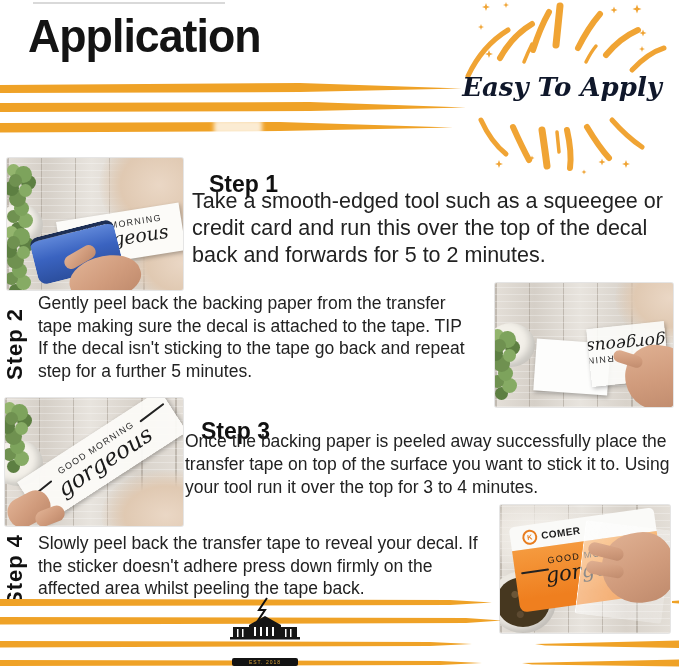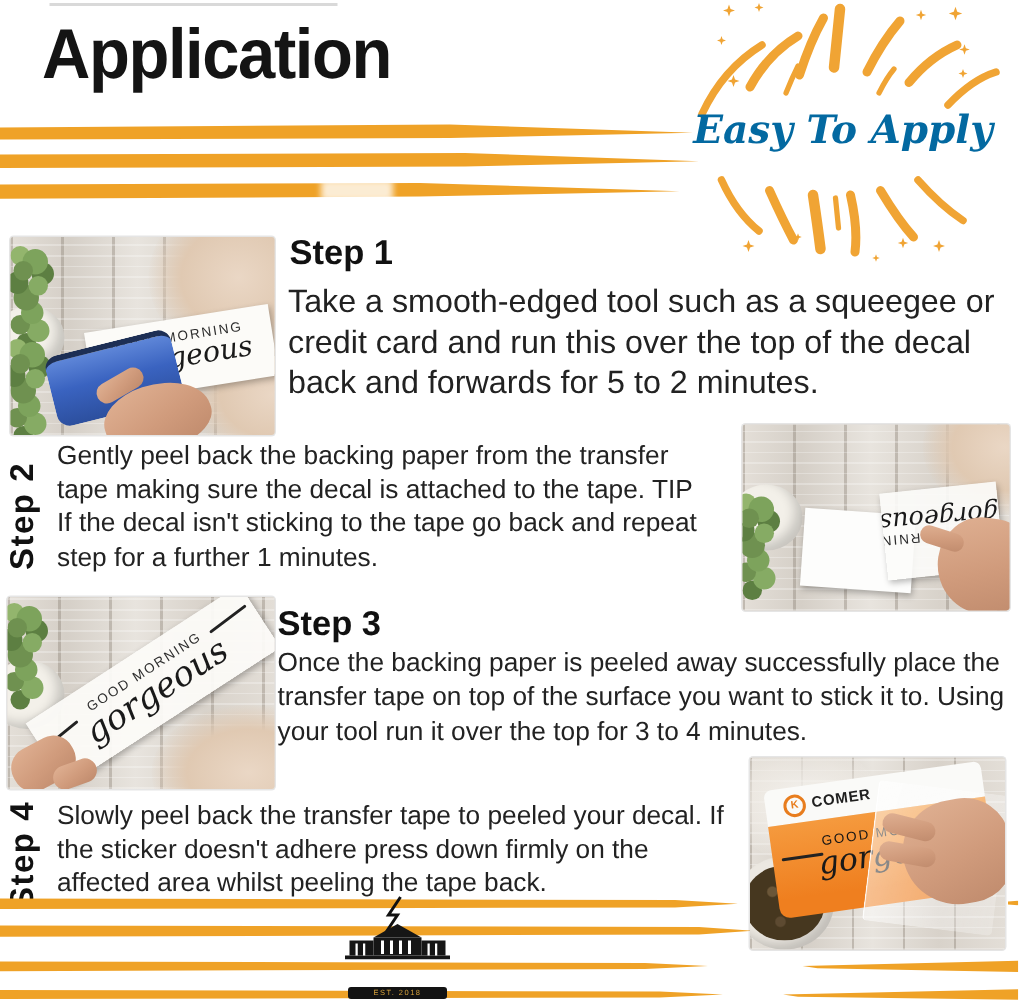--- a/index.html
+++ b/index.html
@@ -9,21 +9,21 @@
   
   .top-hairline{position:absolute;left:33px;top:2px;width:192px;height:2px;background:#cfcfcf;opacity:.8;}
   .title{position:absolute;left:28px;top:8px;margin:0;font-size:47px;font-weight:bold;color:#141414;
          letter-spacing:-1px;transform:scaleX(.95);transform-origin:left;}
   .brush-underline{position:absolute;left:0;top:80px;}
   .fireworks{position:absolute;left:436px;top:0;}
   .tagline{position:absolute;left:462px;top:72px;width:200px;text-align:center;
            font-family:"DejaVu Serif",serif;font-style:italic;font-weight:bold;font-size:26px;}
 
   
-  .step-h{position:absolute;margin:0;font-size:23px;font-weight:bold;color:#111;}
+  .step-h{position:absolute;margin:16px;font-size:23px;font-weight:bold;color:#111;}
   .step-p{position:absolute;margin:0;color:#222;}
   .p1{left:192px;top:188px;width:488px;font-size:21.5px;line-height:27px;}
   .p2{left:38px;top:292px;width:436px;font-size:17.5px;line-height:22.5px;}
   .p3{left:185px;top:430px;width:497px;font-size:17.5px;line-height:23px;}
   .p4{left:38px;top:532px;width:448px;font-size:17.5px;line-height:22.5px;}
   .vlabel{position:absolute;left:2px;width:32px;text-align:center;font-weight:bold;font-size:22px;color:#111;
           writing-mode:vertical-rl;transform:rotate(180deg);letter-spacing:1px;}
   .v2{top:296px;height:96px;}
   .v4{top:522px;height:96px;}
 
@@ -121,42 +121,42 @@
     <use href="#star" transform="translate(45,27) scale(.6)"></use>
     <use href="#star" transform="translate(207,33) scale(.7)"></use>
     <use href="#star" transform="translate(53,54) scale(.8)"></use>
     <use href="#star" transform="translate(206,49) scale(.6)"></use>
     <use href="#star" transform="translate(63,164) scale(.8)"></use>
     <use href="#star" transform="translate(96,158) scale(.5)"></use>
     <use href="#star" transform="translate(166,162) scale(.7)"></use>
     <use href="#star" transform="translate(190,164) scale(.8)"></use>
     <use href="#star" transform="translate(148,172) scale(.5)"></use>
   </svg>
-  <div class="tagline" style="color:#0369a1">Easy To Apply</div>
+  <div class="tagline" style="color:#0f172a">Easy To Apply</div>
 
   <div class="photo" style="left:7px;top:158px;width:176px;height:132px">
     <div class="wood"></div>
     <div class="fluff" style="left:92px;top:-28px;width:120px;height:110px"></div>
     <div class="fluff" style="left:120px;top:60px;width:110px;height:90px"></div>
     <div class="pot" style="left:-10px;top:46px;width:46px;height:42px"></div>
     <div class="leaves" style="left:2px;top:16px"></div>
     <div class="leaves" style="left:0px;top:78px"></div>
     <div class="decal" style="left:52px;top:54px;width:124px;height:48px;transform:rotate(-9deg);padding:7px 0 0 16px;box-sizing:border-box">
       <span class="decal-caps">GOOD MORNING</span>
       <span class="decal-script" style="font-size:19px;margin-left:4px">gorgeous</span>
     </div>
     <div class="squeegee" style="left:26px;top:70px;width:86px;height:44px;transform:rotate(-14deg)"></div>
     <div class="skin" style="left:62px;top:98px;width:72px;height:44px;border-radius:45% 55% 40% 50%;transform:rotate(-18deg)"></div>
     <div class="skin" style="left:56px;top:92px;width:34px;height:14px;border-radius:8px;transform:rotate(-30deg)"></div>
   </div>
   <h2 class="step-h" style="left:193px;top:155px">Step 1</h2>
   <p class="step-p p1">Take a smooth-edged tool such as a squeegee or credit card and run this over the top of the decal back and forwards for 5 to 2 minutes.</p>
 
   <div class="vlabel v2">Step 2</div>
-  <p class="step-p p2">Gently peel back the backing paper from the transfer tape making sure the decal is attached to the tape. TIP If the decal isn't sticking to the tape go back and repeat step for a further 1 minutes.</p>
+  <p class="step-p p2">Gently peel back the backing paper from the transfer tape making sure the decal is attached to the tape. TIP If the decal isn't sticking to the tape go back and repeat step for a further 5 minutes.</p>
   <div class="photo" style="left:495px;top:283px;width:178px;height:124px">
     <div class="wood"></div>
     <div class="fluff" style="left:120px;top:-30px;width:110px;height:90px"></div>
     <div class="pot" style="left:-8px;top:40px;width:48px;height:44px"></div>
     <div class="leaves" style="left:-2px;top:56px"></div>
     <div class="decal" style="left:40px;top:58px;width:74px;height:52px;transform:rotate(4deg);background:#fdfdfc"></div>
     <div class="decal" style="left:94px;top:42px;width:78px;height:58px;transform:rotate(-6deg);background:rgba(252,252,250,.9);overflow:hidden">
       <div style="transform:rotate(181deg);margin-top:10px;margin-left:-30px">
         <span class="decal-caps">GOOD MORNING</span>
         <span class="decal-script" style="font-size:17px">gorgeous</span>
@@ -178,21 +178,21 @@
       <div class="swash" style="left:4px;top:18px;width:26px;transform:rotate(-6deg)"></div>
       <div class="swash" style="right:4px;top:14px;width:30px;transform:rotate(-4deg)"></div>
     </div>
     <div class="skin" style="left:2px;top:96px;width:44px;height:30px;border-radius:14px;transform:rotate(-28deg)"></div>
     <div class="skin" style="left:30px;top:110px;width:30px;height:16px;border-radius:9px;transform:rotate(-20deg)"></div>
   </div>
   <h2 class="step-h" style="left:185px;top:402px">Step 3</h2>
   <p class="step-p p3">Once the backing paper is peeled away successfully place the transfer tape on top of the surface you want to stick it to. Using your tool run it over the top for 3 to 4 minutes.</p>
 
   <div class="vlabel v4">Step 4</div>
-  <p class="step-p p4">Slowly peel back the transfer tape to peeled your decal. If the sticker doesn't adhere press down firmly on the affected area whilst peeling the tape back.</p>
+  <p class="step-p p4">Slowly peel back the transfer tape to reveal your decal. If the sticker doesn't adhere press down firmly on the affected area whilst peeling the tape back.</p>
 
   <svg class="bottom-lines" width="679" height="76" viewBox="0 0 679 76">
     <g fill="#EFA227">
       <path d="M0,7 L450,8 L492,10.5 L450,13 L0,14 Z"></path>
       <path d="M672,9 L679,8.5 L679,11.5 L672,11 Z"></path>
       <path d="M0,25 L466,26 L502,28.5 L466,31 L0,32.5 Z"></path>
       <path d="M0,49 L430,50 L472,52 L430,54 L0,55.5 Z"></path>
       <path d="M535,52 L679,48.5 L679,56 L545,53.5 Z"></path>
       <path d="M0,68 L440,69 L482,71 L440,73 L0,74 Z"></path>
       <path d="M522,71 L679,67.5 L679,74.5 L532,72.5 Z"></path>

